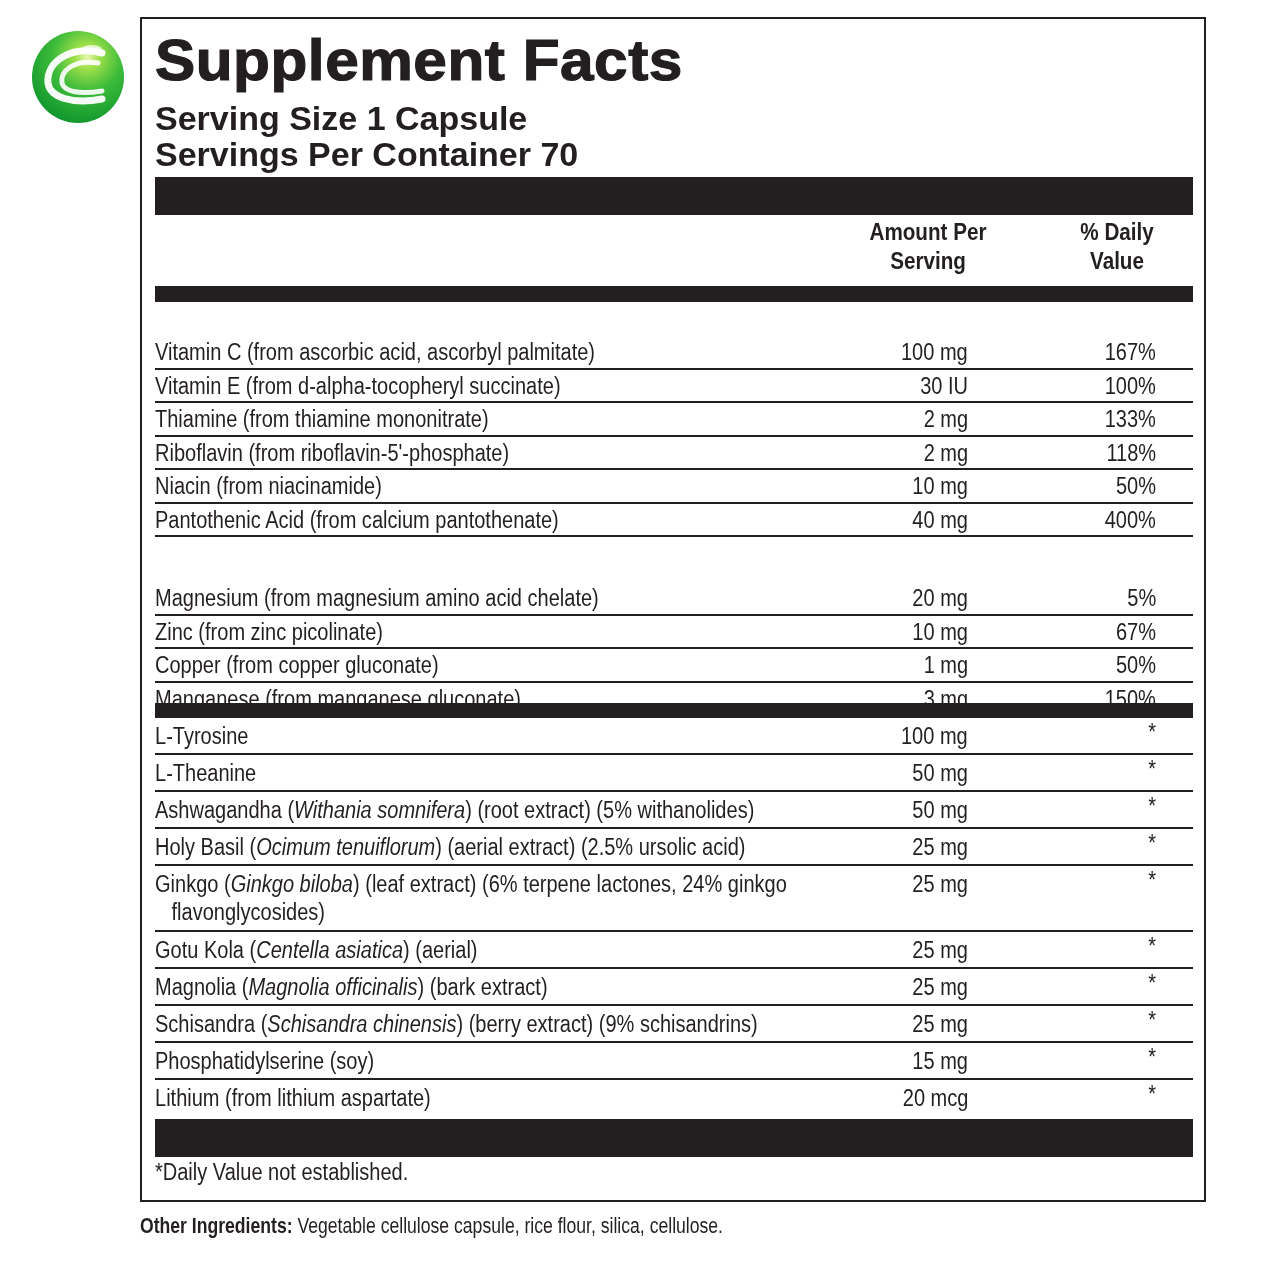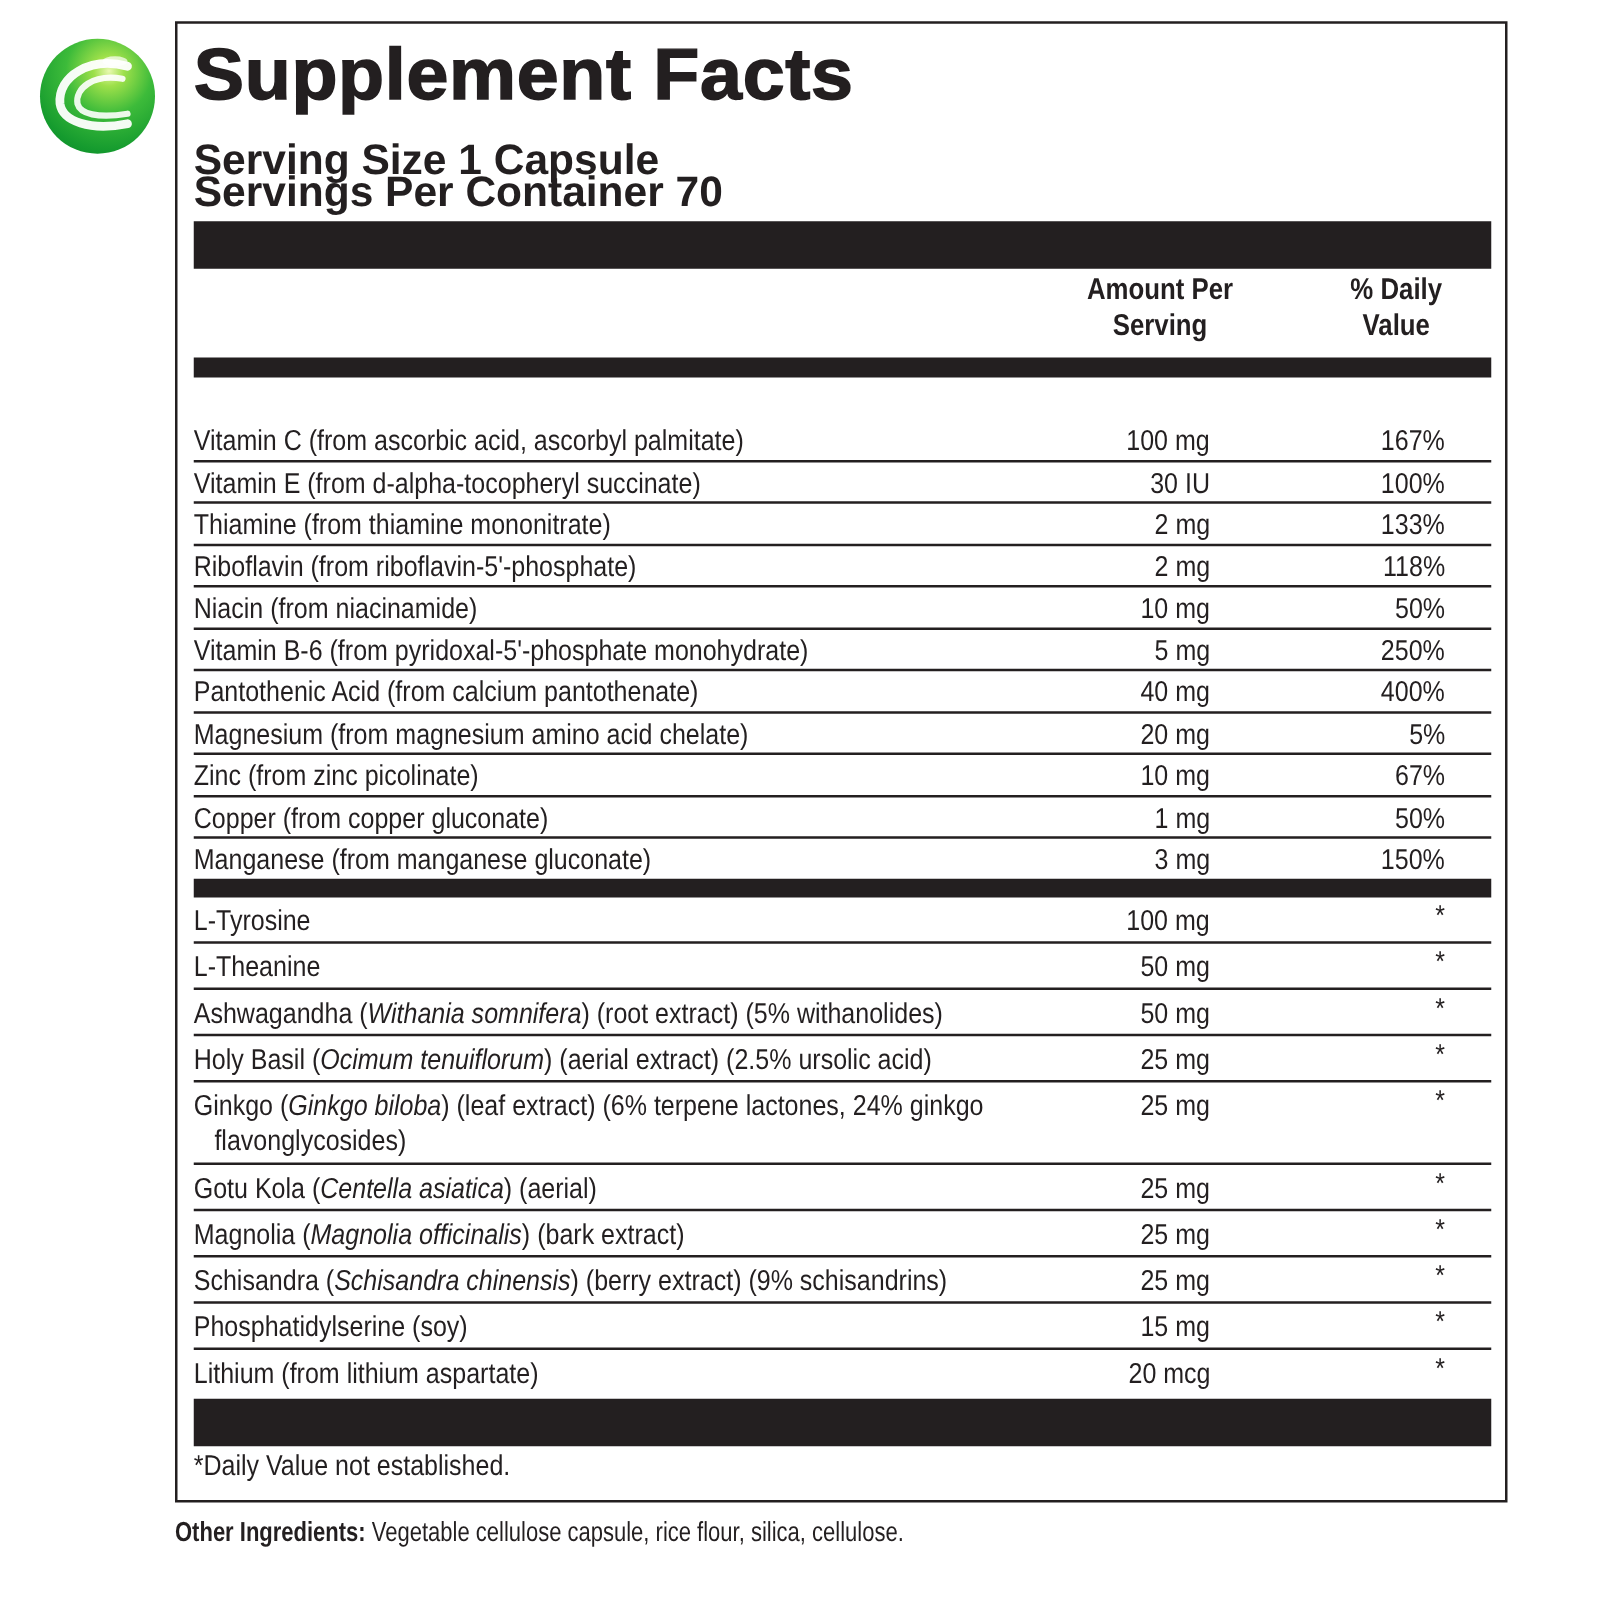--- a/index.html
+++ b/index.html
@@ -30,21 +30,21 @@
 <div class="logo">
   <svg width="92" height="92" viewBox="0 0 92 92">
     <path d="M70 22 C 40 14, 14 30, 16 52 C 18 66, 40 74, 70 68" fill="none" stroke="#ffffff" stroke-width="7" stroke-linecap="round" opacity="0.95"></path>
     <path d="M66 32 C 42 28, 28 40, 30 52 C 32 60, 46 64, 70 60" fill="none" stroke="#ffffff" stroke-width="5" stroke-linecap="round" opacity="0.9"></path>
     <ellipse cx="60" cy="18" rx="10" ry="4" fill="#ffffff" opacity="0.7"></ellipse>
   </svg>
 </div>
 
 <div class="panel">
   <div class="title">Supplement Facts</div>
-  <div class="serving" style="top:92px;">Serving Size  1 Capsule</div>
+  <div class="serving" style="top:82px;">Serving Size  1 Capsule</div>
   <div class="serving" style="top:118px;">Servings Per Container 70</div>
 
   <div class="bar" style="top:158px; height:38px;"></div>
 
   <div class="colhead" style="left:700px; width:172px;">
     <div>Amount Per</div>
     <div>Serving</div>
   </div>
   <div class="colhead" style="left:900px; width:150px;">
     <div>% Daily</div>
@@ -73,30 +73,25 @@
         <span class="name" style="top:2px">Riboflavin (from riboflavin-5'-phosphate)</span>
         <span class="amt" style="top:2px">2 mg</span>
         <span class="dv" style="top:2px">118%</span>
       </div>
       <div class="row" style="height: 31.5px;">
         <span class="name" style="top:2px">Niacin (from niacinamide)</span>
         <span class="amt" style="top:2px">10 mg</span>
         <span class="dv" style="top:2px">50%</span>
       </div>
       <div class="row" style="height: 31.5px;">
-        <span class="name" style="top:2px">Vitamin B-6 (from pyridoxal-5'-phosphate monohydrate)</span>
-        <span class="amt" style="top:2px">5 mg</span>
-        <span class="dv" style="top:2px">250%</span>
-      </div>
-      <div class="row" style="height: 31.5px;">
         <span class="name" style="top:2px">Pantothenic Acid (from calcium pantothenate)</span>
         <span class="amt" style="top:2px">40 mg</span>
         <span class="dv" style="top:2px">400%</span>
       </div>
-      <div class="row" style="height: 31.5px;">
+      <div class="row" style="height: 31.5px; margin-top: 45px;">
         <span class="name" style="top:2px">Magnesium (from magnesium amino acid chelate)</span>
         <span class="amt" style="top:2px">20 mg</span>
         <span class="dv" style="top:2px">5%</span>
       </div>
       <div class="row" style="height: 31.5px;">
         <span class="name" style="top:2px">Zinc (from zinc picolinate)</span>
         <span class="amt" style="top:2px">10 mg</span>
         <span class="dv" style="top:2px">67%</span>
       </div>
       <div class="row" style="height: 31.5px;">

